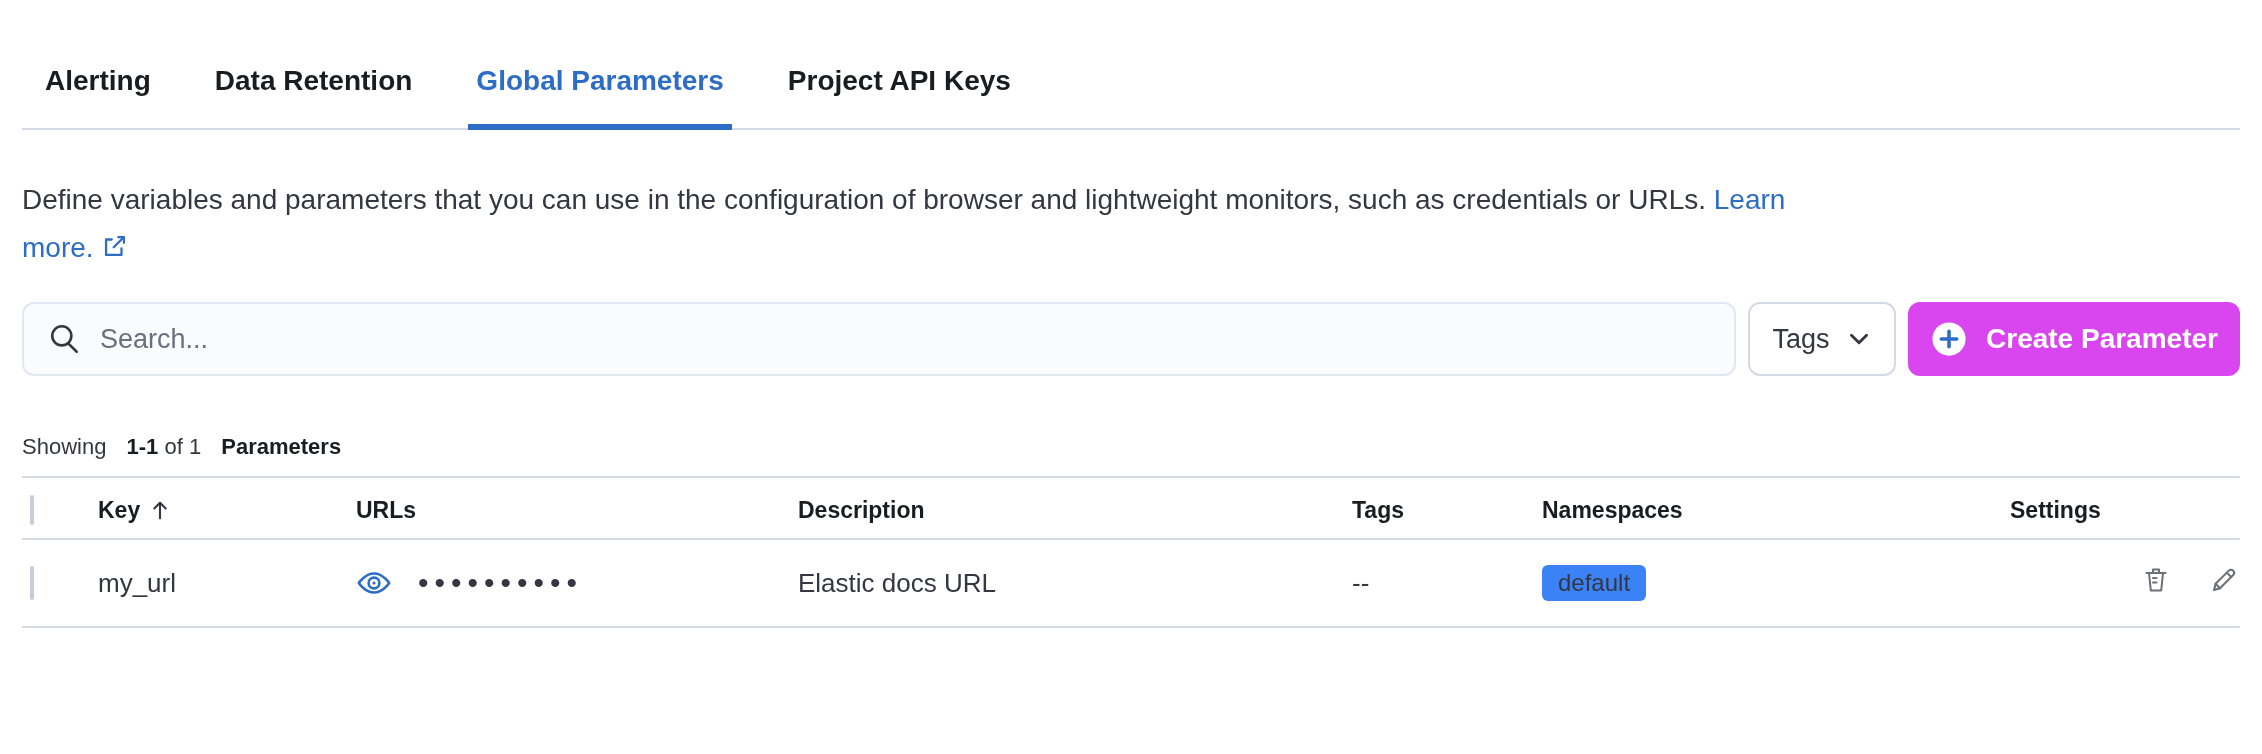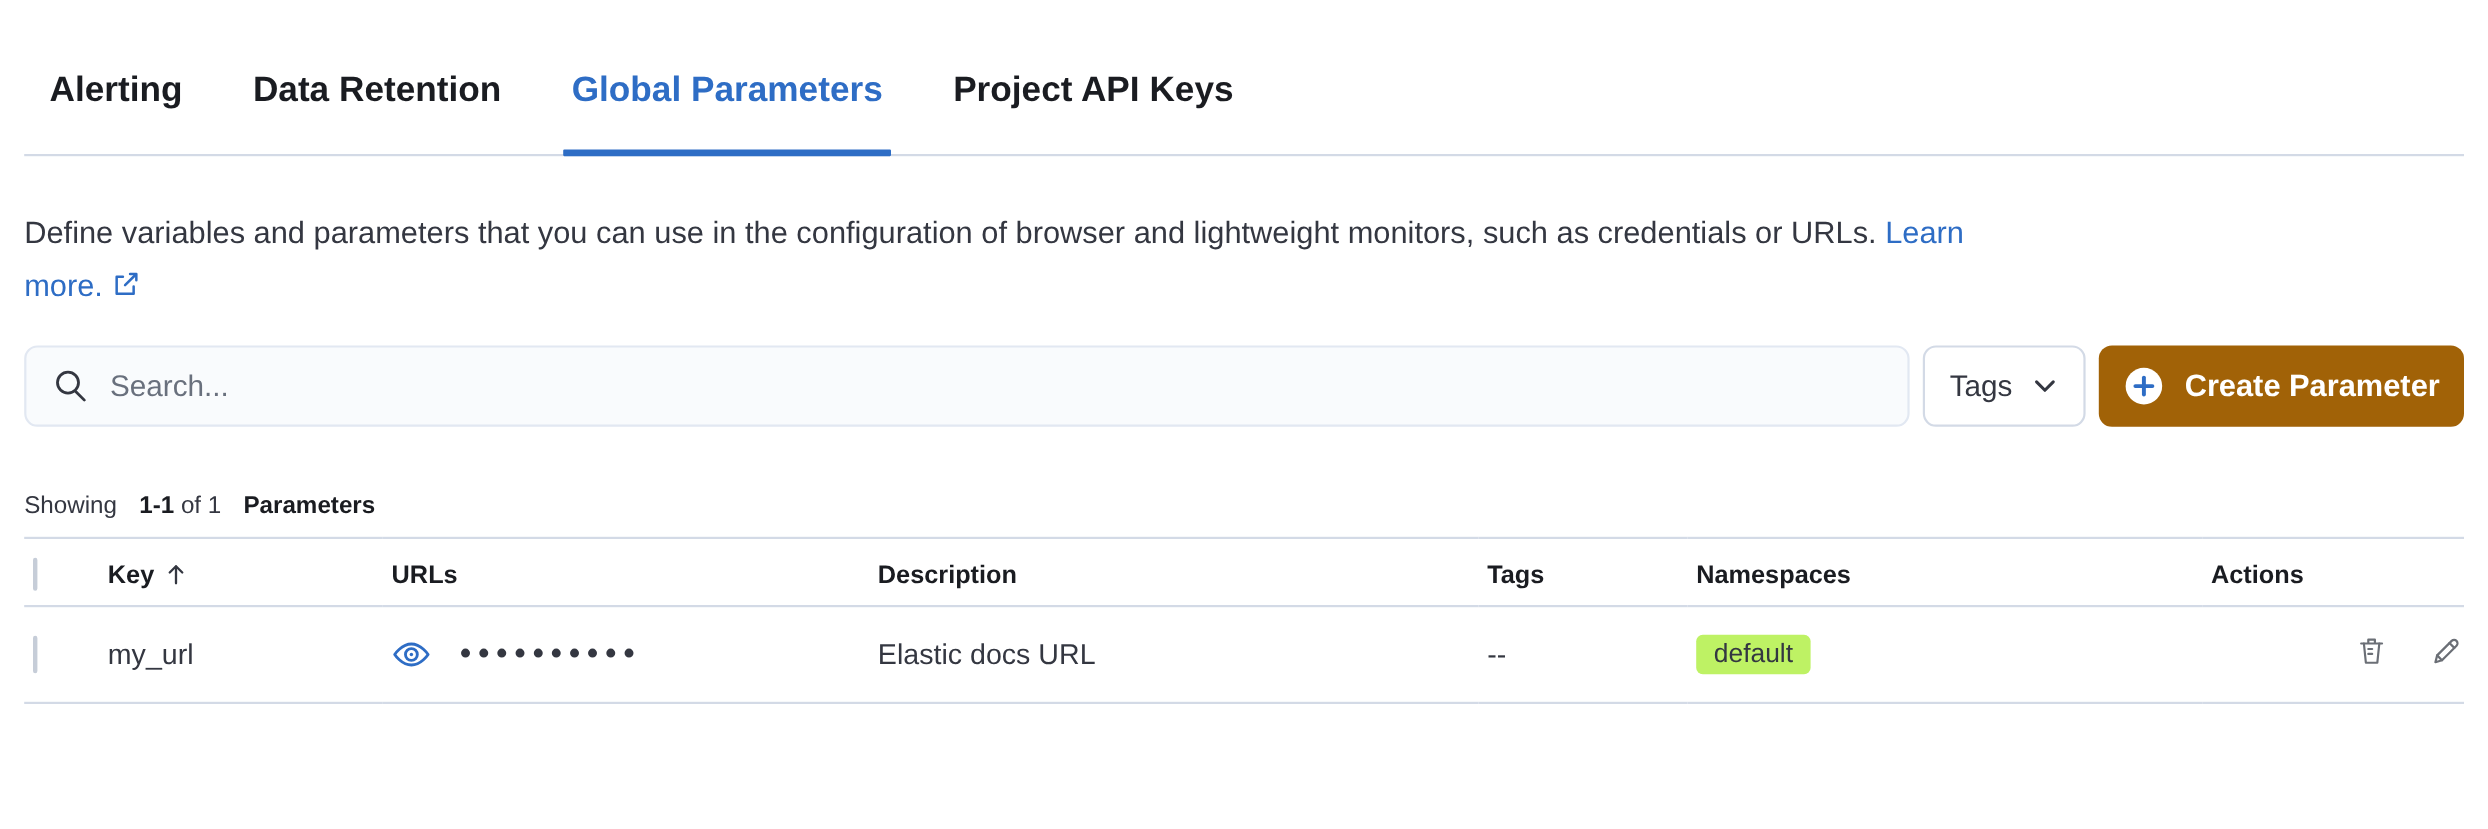--- a/index.html
+++ b/index.html
@@ -24,25 +24,25 @@
   
   .tab-bar {
     display: flex;
     gap: 64px;
     margin-top: 64px;
     padding-left: 23px;
     border-bottom: 2px solid #d3dae6;
   }
   .tab {
     position: relative;
-    font-size: 32px;
+    font-size: 28px;
     line-height: 34px;
     font-weight: 700;
     color: #1a1c21;
-    padding-bottom: 42px;
+    padding-bottom: 30px;
     cursor: pointer;
     white-space: nowrap;
   }
   .tab.active { color: #2e6dc5; }
   .tab.active::after {
     content: "";
     position: absolute;
     left: -8px; right: -8px; bottom: -2px;
     height: 6px;
     background: #2e6dc5;
@@ -104,21 +104,21 @@
     font-weight: 500;
     color: #343741;
     cursor: pointer;
   }
   .create-button {
     width: 332px;
     display: flex;
     align-items: center;
     justify-content: center;
     gap: 18px;
-    background: #a16207;
+    background: #d946ef;
     border: none;
     border-radius: 12px;
     font-size: 28px;
     font-weight: 600;
     color: #ffffff;
     cursor: pointer;
   }
 
   
   .summary {
@@ -169,21 +169,21 @@
   }
   .value-cell { display: flex; align-items: center; gap: 26px; }
   .masked-value {
     font-size: 30px;
     letter-spacing: 6px;
     color: #343741;
     line-height: 30px;
   }
   .badge {
     display: inline-block;
-    background: #bef264;
+    background: #3b82f6;
     color: #343741;
     font-size: 24px;
     line-height: 24px;
     padding: 6px 16px;
     border-radius: 6px;
   }
   .actions-inner {
     display: inline-flex;
     align-items: center;
     gap: 36px;
@@ -272,21 +272,21 @@
                   <path d="M8 13.5v-10"></path>
                   <path d="M4.2 7 8 3.2 11.8 7"></path>
                 </svg>
             </span>
           </span>
         </th>
         <th>URLs</th>
         <th>Description</th>
         <th>Tags</th>
         <th>Namespaces</th>
-        <th class="col-actions">Actions</th>
+        <th class="col-actions">Settings</th>
       </tr>
     </thead>
     <tbody>
       <tr>
         <td class="col-check"><span class="checkbox"></span></td>
         <td>my_url</td>
         <td>
           <div class="value-cell">
             <span class="icon-button">
               <svg width="36" height="36" viewBox="0 0 32 32" fill="none" stroke="#2e6dc5" stroke-width="2.3">

